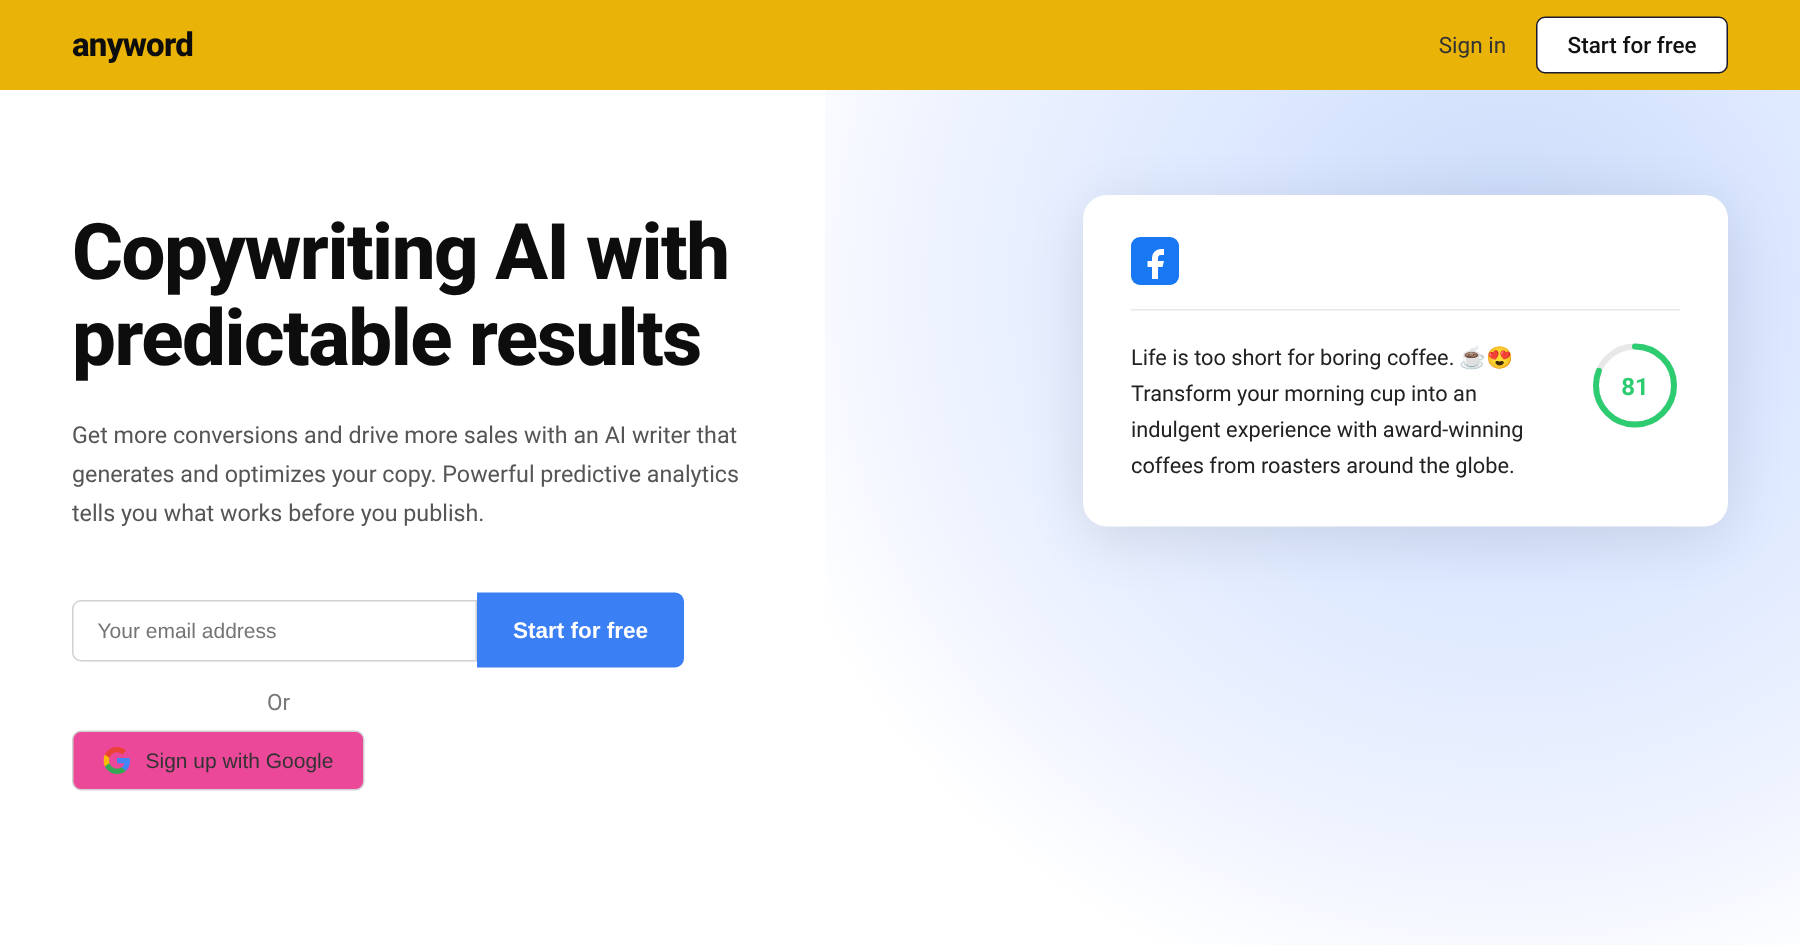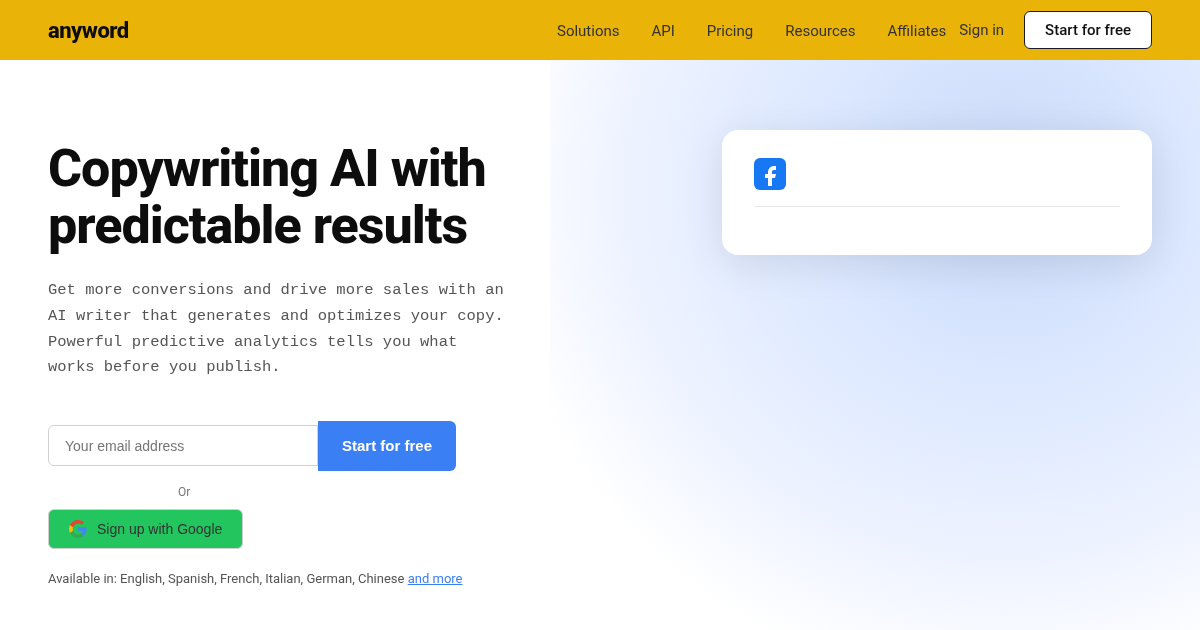--- a/index.html
+++ b/index.html
@@ -93,21 +93,20 @@
       line-height: 1.1;
       letter-spacing: -1px;
       margin-bottom: 24px;
     }
     .hero-subtitle {
       font-size: 15.5px;
       color: #555;
       line-height: 1.65;
       max-width: 460px;
       margin-bottom: 40px;
-      font-family: Liberation Mono, monospace;
     }
 
     
     .email-form {
       display: flex;
       align-items: center;
       gap: 0;
       margin-bottom: 14px;
     }
     .email-input {
@@ -126,33 +125,33 @@
       background: #3b7ff5;
       color: #fff;
       border: none;
       border-radius: 0 6px 6px 0;
       font-size: 15px;
       font-weight: 600;
       cursor: pointer;
     }
 
     .or-divider {
-      font-size: 12px;
+      font-size: 15px;
       color: #777;
       margin: 0 0 10px 130px;
     }
 
     .google-btn {
       display: flex;
       align-items: center;
       gap: 10px;
       padding: 10px 20px;
       border: 1.5px solid #d0d0d0;
       border-radius: 6px;
-      background: #22c55e;
+      background: #ec4899;
       font-size: 14px;
       font-weight: 500;
       color: #333;
       cursor: pointer;
       width: fit-content;
     }
 
     
     .google-g {
       width: 18px;
@@ -236,27 +235,20 @@
       z-index: 1;
     }
   </style>
 </head>
 <body>
 
 <div class="bg-blob"></div>
 
 <nav>
   <div class="nav-logo">anyword</div>
-  <ul class="nav-links">
-    <li><a href="#">Solutions</a></li>
-    <li><a href="#">API</a></li>
-    <li><a href="#">Pricing</a></li>
-    <li><a href="#">Resources</a></li>
-    <li><a href="#">Affiliates</a></li>
-  </ul>
   <a href="#" class="nav-signin">Sign in</a>
   <a href="#" class="nav-cta">Start for free</a>
 </nav>
 
 <div class="main">
 
   <div class="hero-left">
     <h1 class="hero-title">Copywriting AI with predictable results</h1>
     <p class="hero-subtitle">Get more conversions and drive more sales with an AI writer that generates and optimizes your copy. Powerful predictive analytics tells you what works before you publish.</p>
 
@@ -270,34 +262,43 @@
     <button class="google-btn">
       <svg class="google-g" viewBox="0 0 18 18" xmlns="http://www.w3.org/2000/svg">
         <path d="M17.64 9.2c0-.637-.057-1.251-.164-1.84H9v3.481h4.844c-.209 1.125-.843 2.078-1.796 2.717v2.258h2.908c1.702-1.567 2.684-3.875 2.684-6.615z" fill="#4285F4"></path>
         <path d="M9 18c2.43 0 4.467-.806 5.956-2.184l-2.908-2.258c-.806.54-1.837.86-3.048.86-2.344 0-4.328-1.584-5.036-3.711H.957v2.332C2.438 15.983 5.482 18 9 18z" fill="#34A853"></path>
         <path d="M3.964 10.707c-.18-.54-.282-1.117-.282-1.707s.102-1.167.282-1.707V4.961H.957C.347 6.173 0 7.548 0 9s.347 2.827.957 4.039l3.007-2.332z" fill="#FBBC05"></path>
         <path d="M9 3.58c1.321 0 2.508.454 3.44 1.345l2.582-2.58C13.463.891 11.426 0 9 0 5.482 0 2.438 2.017.957 4.961L3.964 7.293C4.672 5.163 6.656 3.58 9 3.58z" fill="#EA4335"></path>
       </svg>
       <span>Sign up with Google</span>
     </button>
 
-    <p class="available-text">
-      <span>Available in: English, Spanish, French, Italian, German, Chinese</span>
-      <a href="#">and more</a>
-    </p>
   </div>
 
   <div class="hero-right">
     <div class="demo-card">
       <div class="card-platform">
 
         <svg class="fb-icon" viewBox="0 0 32 32" xmlns="http://www.w3.org/2000/svg">
           <rect width="32" height="32" rx="6" fill="#1877F2"></rect>
           <path d="M22 16h-4v-2c0-1.1.4-2 2-2h2V8h-2c-3.3 0-6 2.7-6 6v2h-3v4h3v8h4v-8h3l1-4z" fill="white"></path>
         </svg>
       </div>
 
       <hr class="card-divider">
 
+      <div class="card-content">
+        <p class="card-text">Life is too short for boring coffee. ☕😍<br>Transform your morning cup into an indulgent experience with award-winning coffees from roasters around the globe.</p>
+
+        <div class="score-circle">
+          <svg width="60" height="60" viewBox="0 0 60 60">
+
+            <circle cx="30" cy="30" r="26" fill="none" stroke="#e8e8e8" stroke-width="4"></circle>
+
+            <circle cx="30" cy="30" r="26" fill="none" stroke="#2ecc71" stroke-width="4" stroke-dasharray="132.4 163.4" stroke-linecap="round"></circle>
+          </svg>
+          <span class="score-number">81</span>
+        </div>
+      </div>
     </div>
   </div>
 
 </div>
 
 </body></html>

